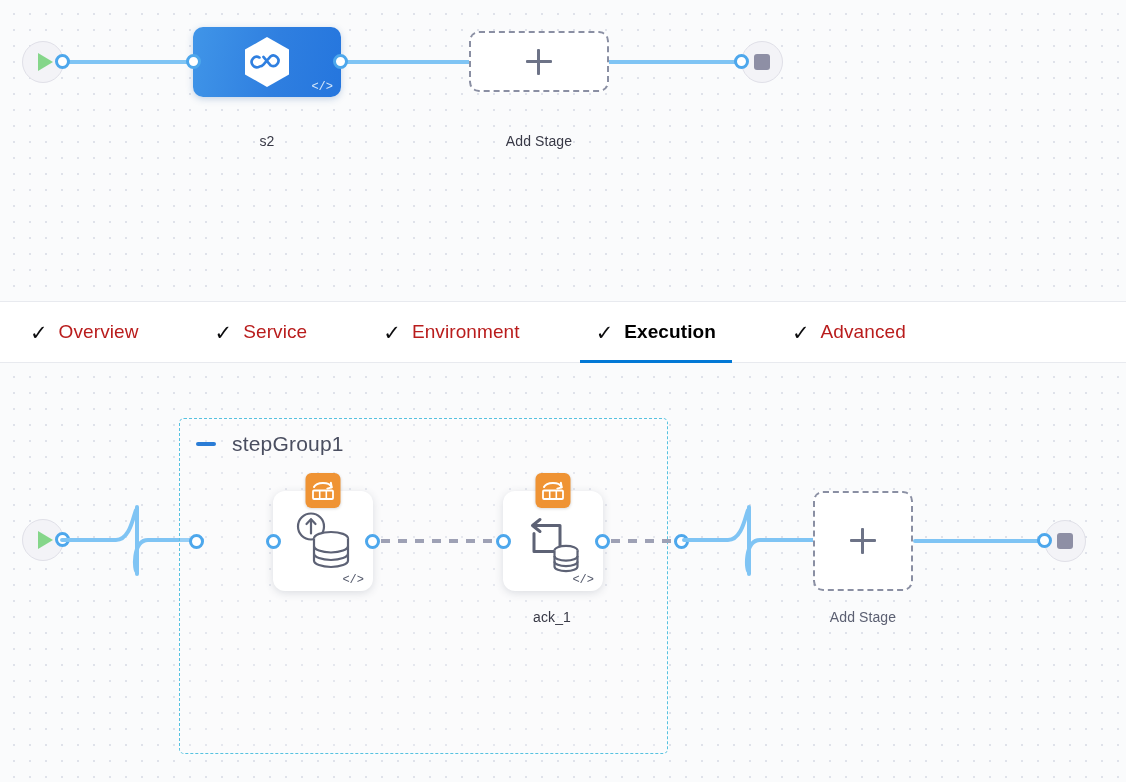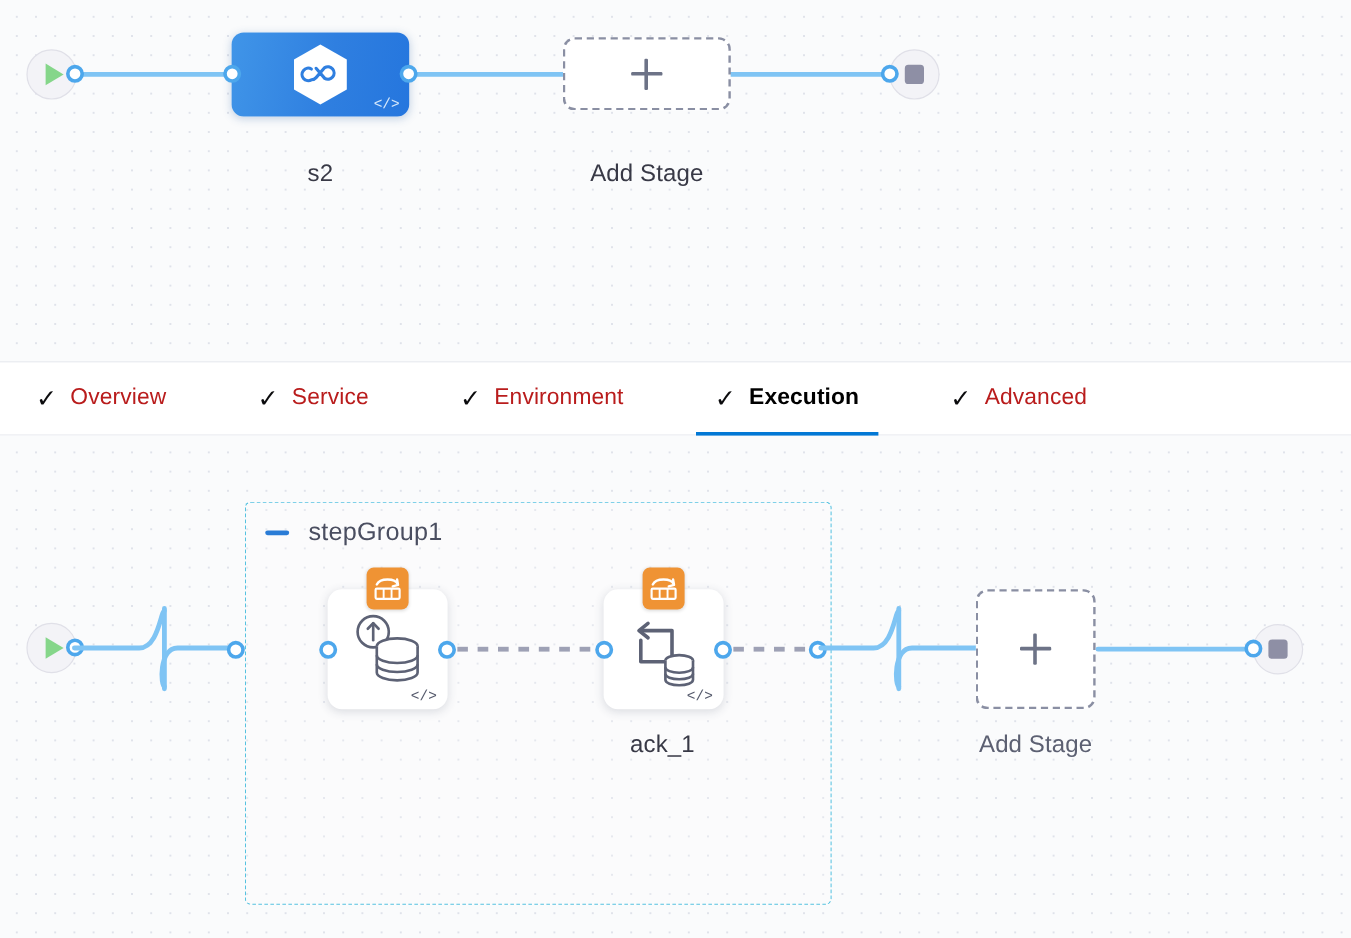--- a/index.html
+++ b/index.html
@@ -168,21 +168,21 @@
     background: #6d7387;
     border-radius: 1px;
   }
   .plus::before { left: 0; top: 11px; width: 26px; height: 3px; }
   .plus::after  { top: 0; left: 11px; height: 26px; width: 3px; }
 
   
   .caption {
     position: absolute;
     text-align: center;
-    font-size: 20px;
+    font-size: 14px;
     color: #383946;
     line-height: 1.22;
     letter-spacing: .1px;
   }
   .caption.muted { color: #5c6072; }
 
   
   .step-node {
     width: 100px; height: 100px;
     border-radius: 12px;
@@ -317,21 +317,21 @@
       </div>
       <div class="port" style="left:33px; top:13px;"></div>
     </div>
 
     <svg style="position:absolute; left:56px; top:140px;" width="150" height="75">
       <path d="M6 37 H 60 C 76 37 78 6 81 6" fill="none" stroke="#7fc4f4" stroke-width="4" stroke-linecap="round"></path>
       <path d="M81 69 C 78 69 76 37 92 37 H 146" fill="none" stroke="#7fc4f4" stroke-width="4" stroke-linecap="round"></path>
       <line x1="81" y1="4" x2="81" y2="71" stroke="#7fc4f4" stroke-width="4" stroke-linecap="round"></line>
     </svg>
 
-    <div class="step-group" style="left:204px; top:55px; width:489px; height:336px;text-decoration:underline;">
+    <div class="step-group" style="left:179px; top:55px; width:489px; height:336px;text-decoration:underline;">
       <div class="sg-header">
         <span class="sg-collapse"></span>
         <span class="sg-title">stepGroup1</span>
       </div>
     </div>
 
     <div class="wire-dashed" style="left:280px; top:176px; width:38px;"></div>
     <div class="wire-dashed" style="left:381px; top:176px; width:118px;"></div>
     <div class="wire-dashed" style="left:611px; top:176px; width:68px;"></div>
 

